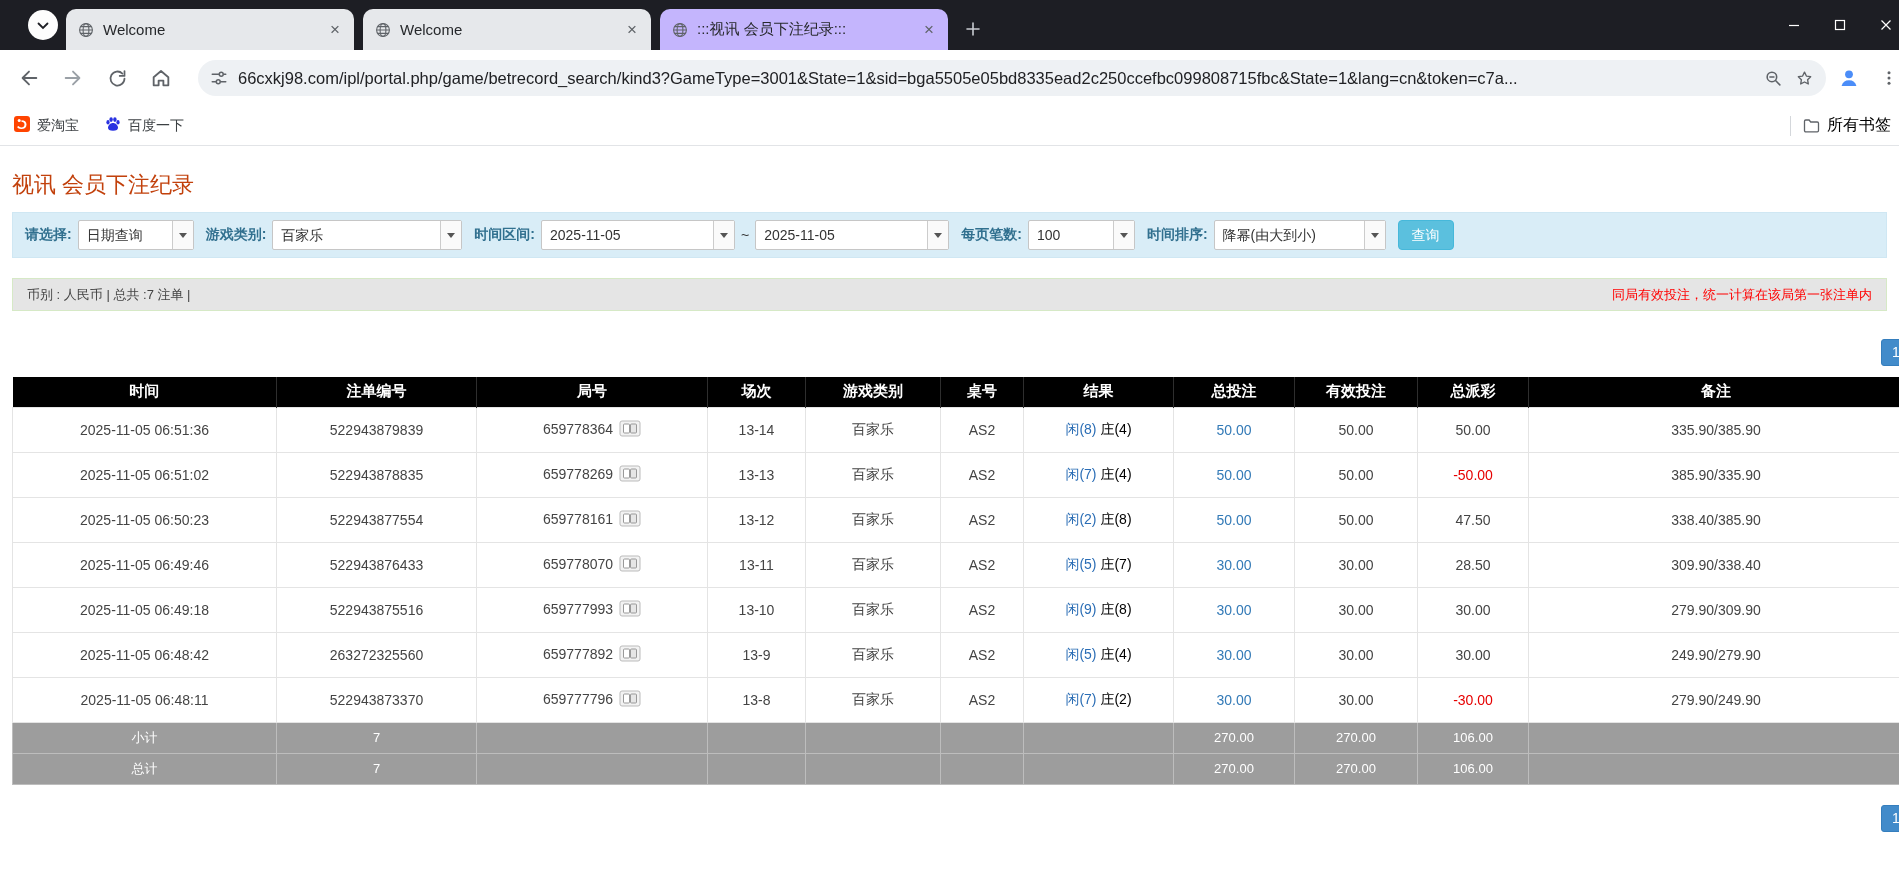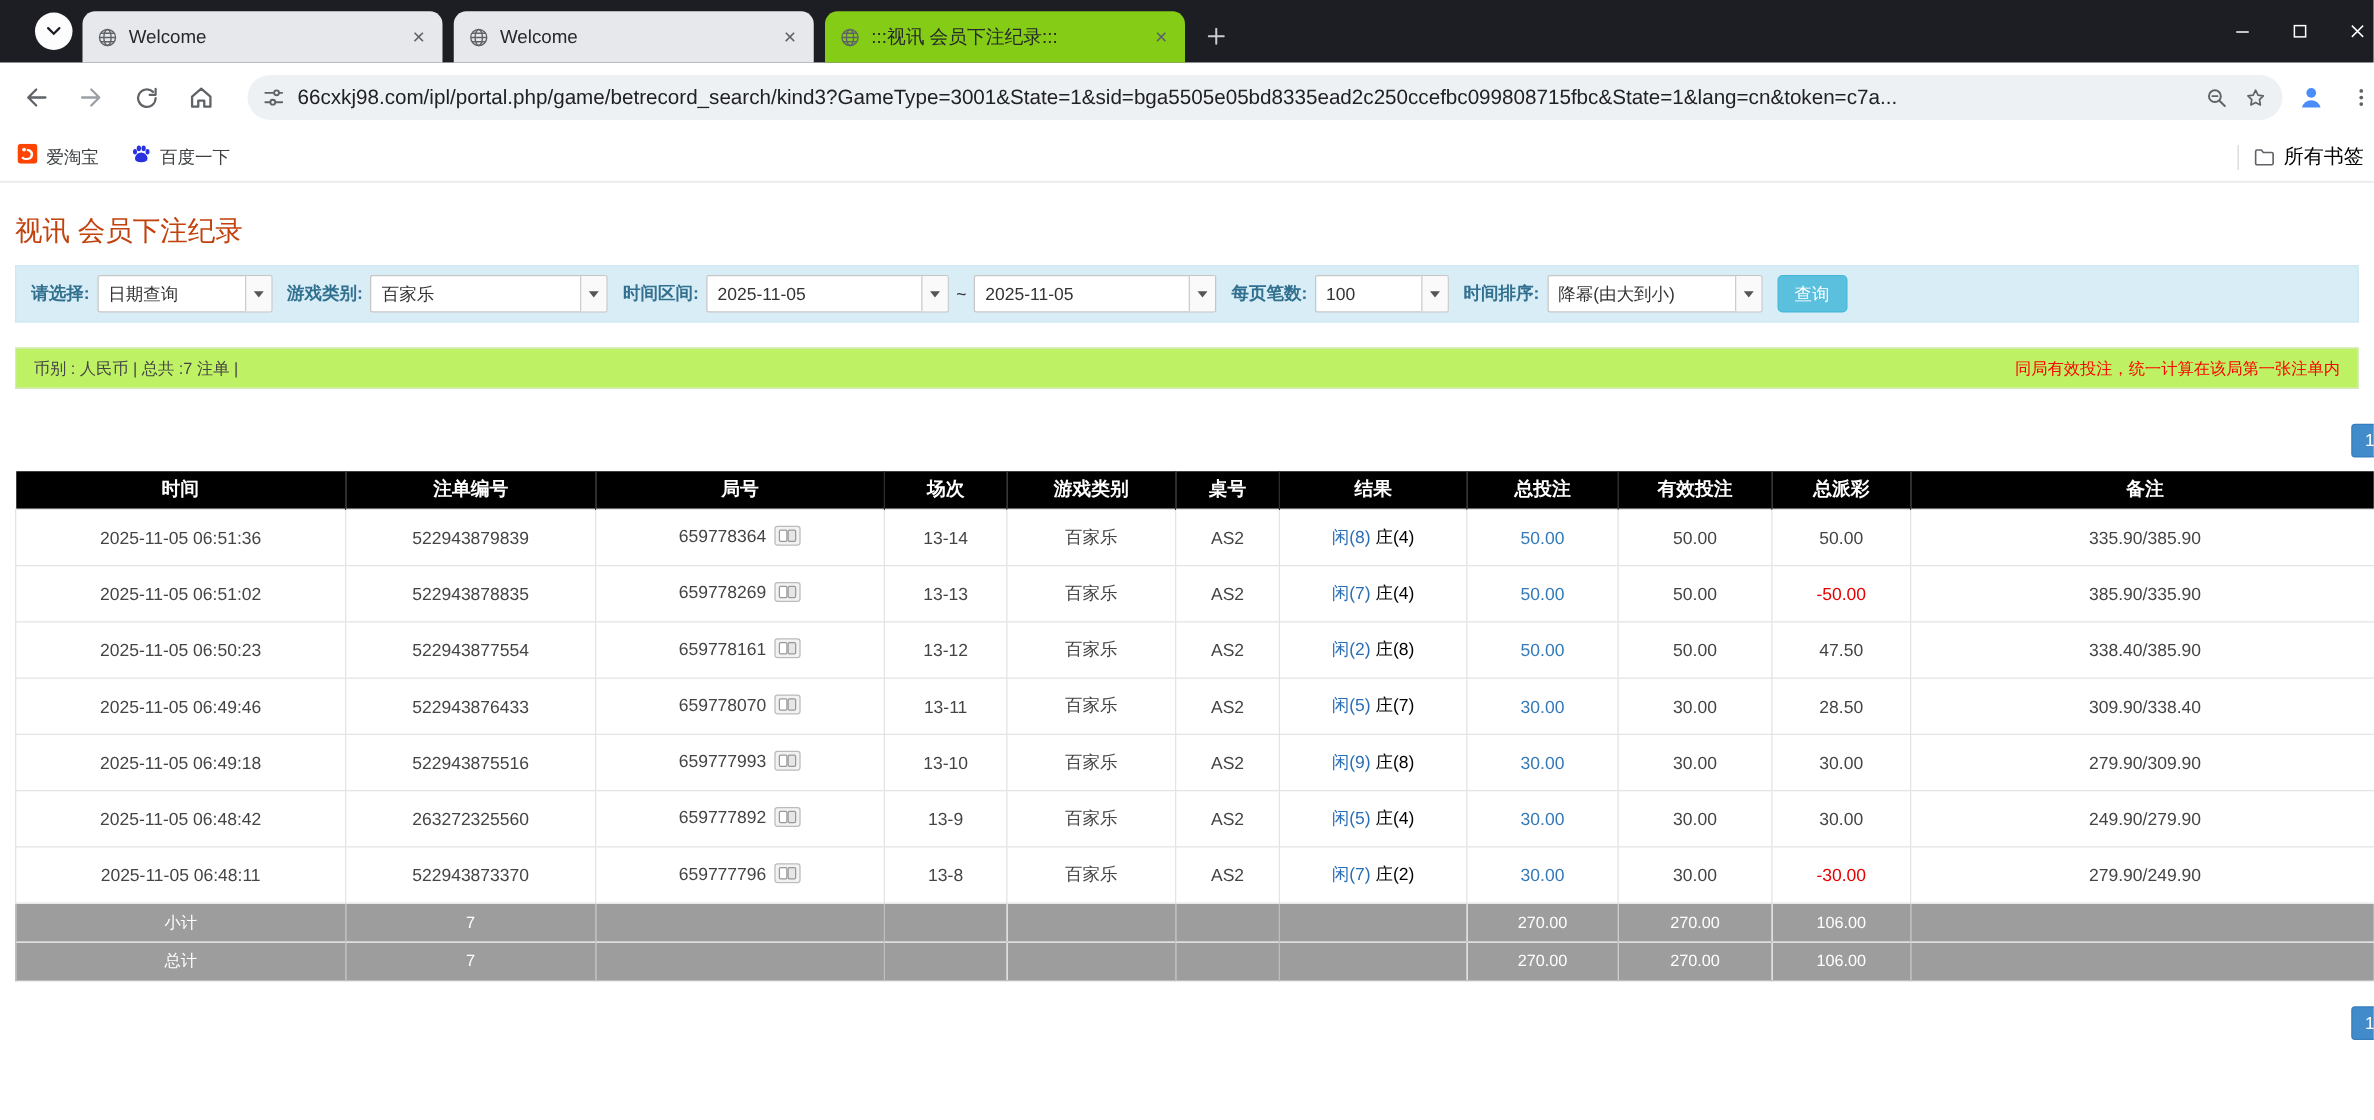--- a/index.html
+++ b/index.html
@@ -5,21 +5,21 @@
   * { box-sizing: border-box; margin: 0; padding: 0; }
   html,body { width:1899px; height:896px; overflow:hidden; background:#fff;
     font-family:"Liberation Sans","DejaVu Sans",sans-serif; }
 
   
   .tabstrip { position:relative; height:50px; background:#1d1e24; display:flex; align-items:flex-end; padding-left:28px; }
   .tab-search { align-self:center; width:30px; height:30px; border-radius:50%; background:#fdfdfd;
     display:flex; align-items:center; justify-content:center; margin-right:8px; cursor:pointer; }
   .tab { width:288px; height:41px; border-radius:10px 10px 0 0; display:flex; align-items:center;
     padding:0 10px 0 12px; margin-right:9px; background:#e6e8eb; }
-  .tab.active { background:#84cc16; }
+  .tab.active { background:#c4b5fd; }
   .tab .favicon { flex:0 0 16px; margin-right:9px; display:flex; }
   .tab .tab-title { flex:1; font-size:15px; color:#26282b; white-space:nowrap; overflow:hidden; text-overflow:ellipsis; }
   .tab .tab-close { flex:0 0 18px; text-align:center; color:#5f6368; font-size:17px; line-height:18px; border-radius:50%; cursor:pointer; }
   .newtab { width:32px; height:32px; margin-bottom:5px; display:flex; align-items:center; justify-content:center; cursor:pointer; }
   .win-controls { position:absolute; right:-10px; top:0; height:50px; display:flex; }
   .win-btn { width:46px; height:50px; display:flex; align-items:center; justify-content:center; color:#fff; cursor:pointer; }
 
   .navbar { height:56px; width:1912px; background:#ffffff; display:flex; align-items:center; padding-left:12px; }
   .nav-btn { width:34px; height:34px; border-radius:50%; display:flex; align-items:center; justify-content:center; margin-right:10px; cursor:pointer; }
   .omnibox { flex:1; height:36px; background:#eef1f4; border-radius:18px; display:flex; align-items:center;
@@ -38,26 +38,26 @@
   .page { position:relative; }
   .page-title { font-size:22px; color:#c2410c; font-weight:500; margin:24px 0 12px 12px; }
 
   .filterbar { margin:0 12px; height:46px; background:#d9edf7; border:1px solid #cfe7f3; display:flex; align-items:center; padding:0 10px; }
   .flabel { font-size:14px; font-weight:bold; color:#31708f; margin:0 6px 0 12px; white-space:nowrap; }
   .flabel:first-child { margin-left:2px; }
   .combo { display:inline-flex; height:30px; background:#fff; border:1px solid #c6c6c6; border-radius:2px; cursor:pointer; }
   .combo-text { flex:1; font-size:14px; color:#333; line-height:28px; padding:0 8px; white-space:nowrap; overflow:hidden; }
   .combo-arrow { width:21px; border-left:1px solid #ccc; background:#fafafa; display:flex; align-items:center; justify-content:center; }
   .caret { width:0; height:0; border:4px solid transparent; border-top:5px solid #555; margin-top:5px; }
-  .w140{width:140px}.w190{width:190px}.w164{width:194px}.w107{width:107px}.w172{width:172px}
+  .w140{width:116px}.w190{width:190px}.w164{width:194px}.w107{width:107px}.w172{width:172px}
   .tilde { font-size:14px; color:#333; margin:0 6px; }
   .search-btn { margin-left:12px; height:30px; padding:0 13px; background:#5bc0de; border:1px solid #46b8da; border-radius:4px;
     color:#fff; font-size:14px; cursor:pointer; line-height:28px; }
 
-  .summarybar { margin:20px 12px 16px; height:33px; background:#bef264; border:1px solid #d6e9c6; display:flex;
+  .summarybar { margin:20px 12px 16px; height:33px; background:#e5e5e5; border:1px solid #d6e9c6; display:flex;
     align-items:center; justify-content:space-between; padding:0 14px; }
   .summary-left { font-size:13px; color:#444; }
   .summary-right { font-size:13px; color:#f00; }
 
   .pager-row { position:relative; height:27px; }
   .pager-row.top { margin-top:28px; }
   .pager-row.bottom { margin-top:20px; }
   .page-btn { position:absolute; right:-12px; width:30px; height:27px; background:#428bca; border:1px solid #357ebd;
     border-radius:3px; color:#fff; font-size:14px; text-align:center; line-height:25px; cursor:pointer; }
 

